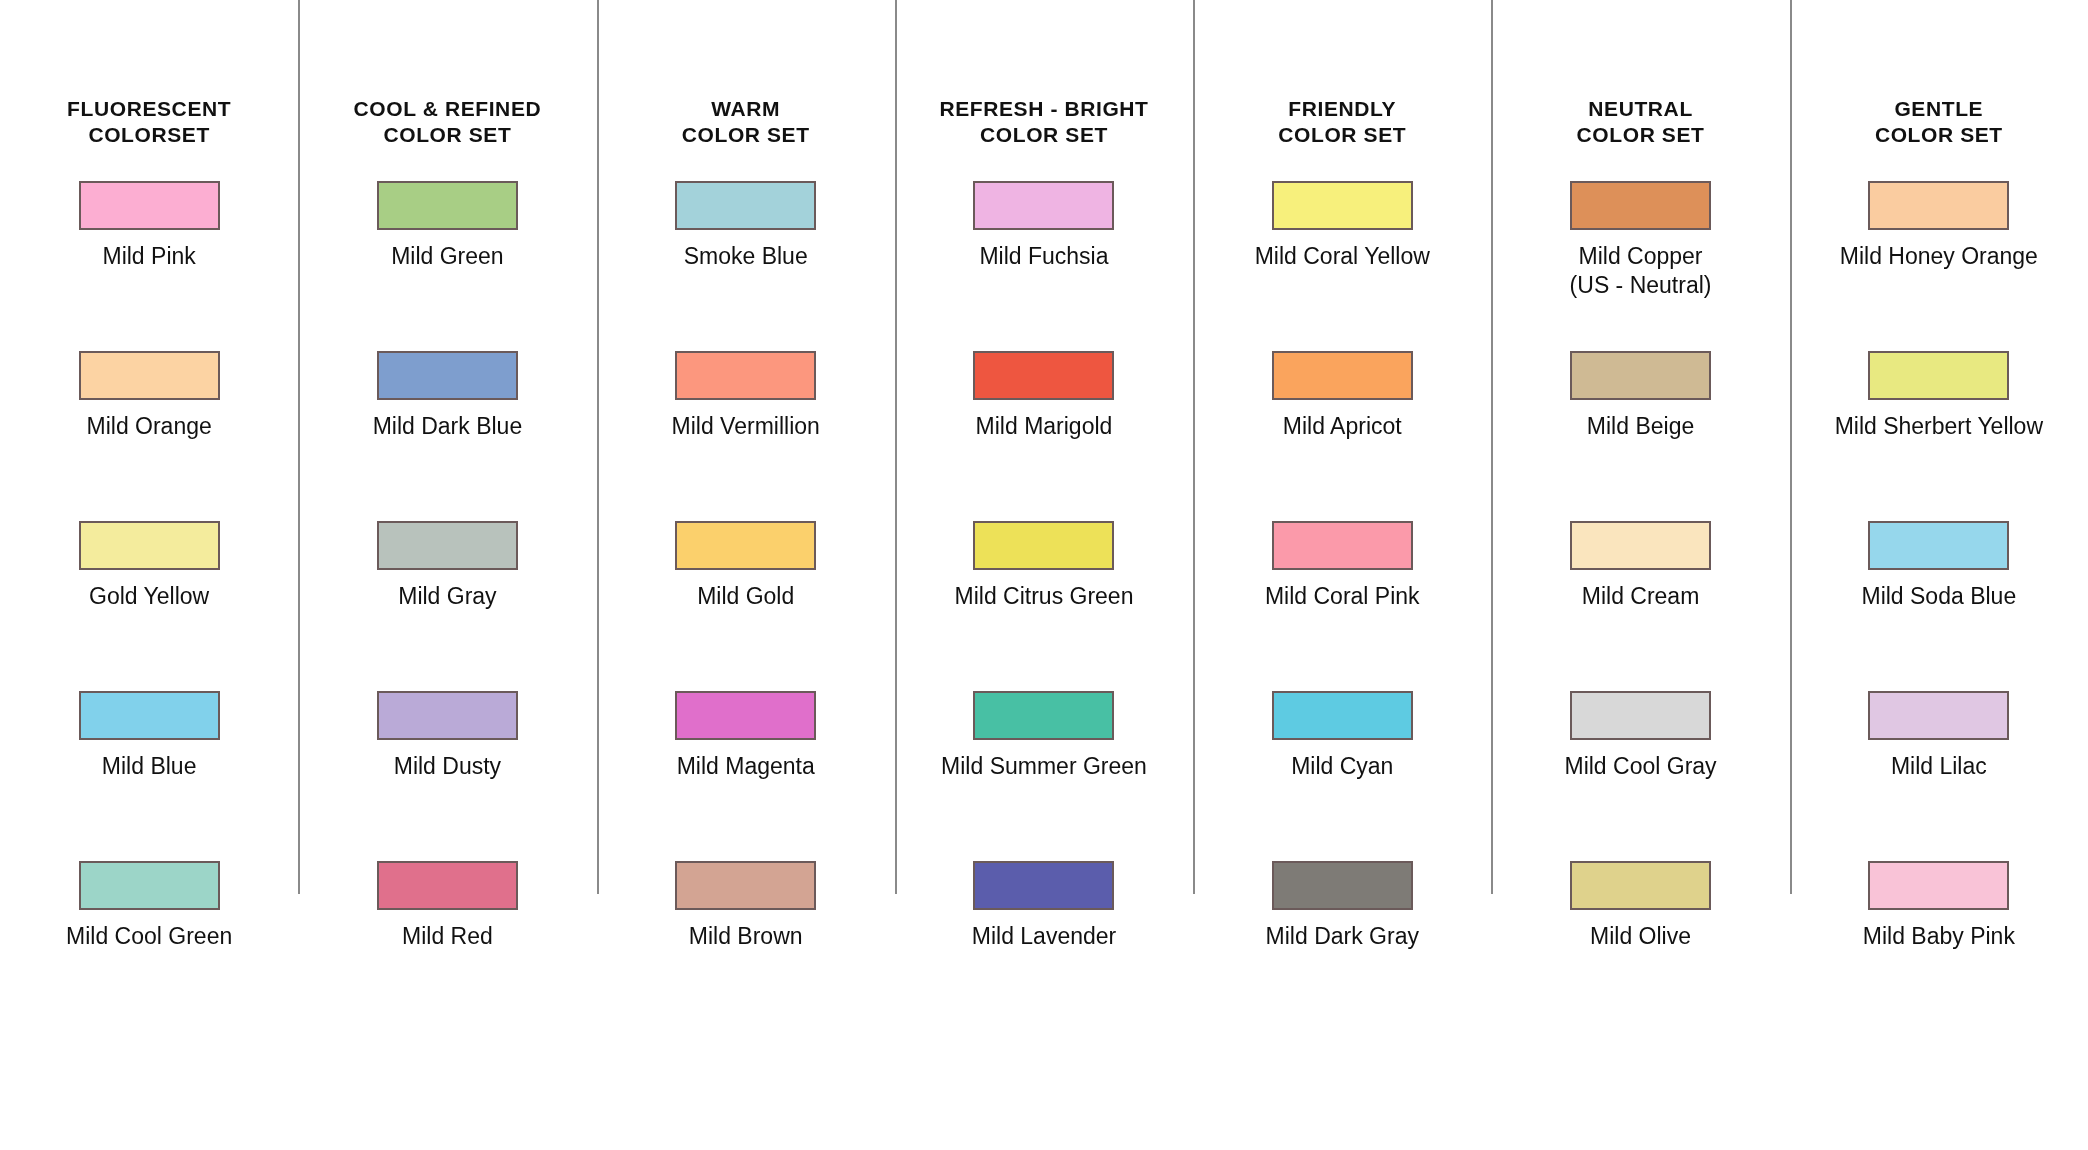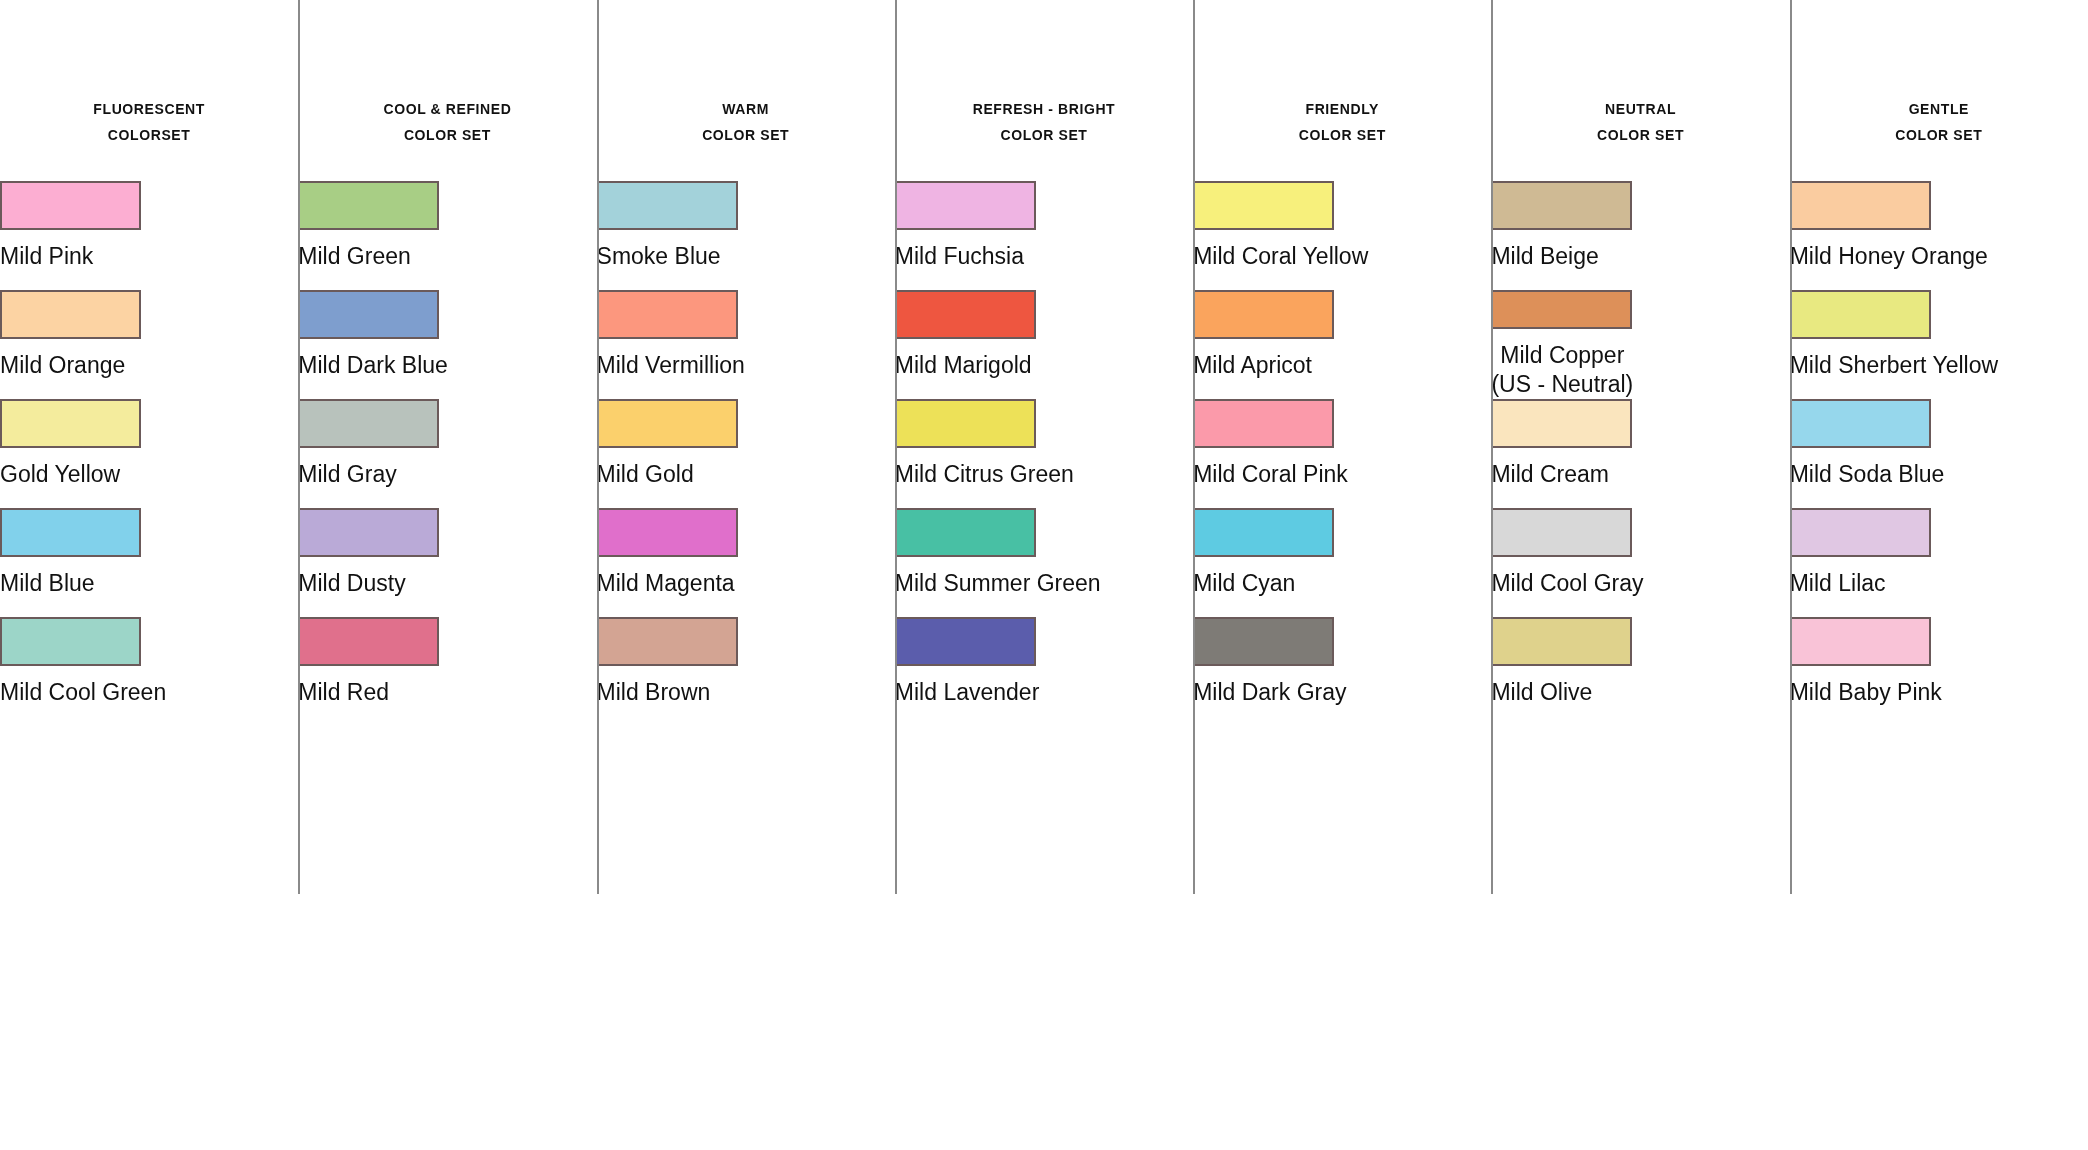--- a/index.html
+++ b/index.html
@@ -50,44 +50,44 @@
     content: "";
     position: absolute;
     left: 0;
     top: -41px;
     width: 2px;
     height: 935px;
     background: #8a8a8a;
   }
 
   .col-title {
-    font-size: 14px;
+    font-size: 21px;
     font-weight: bold;
     letter-spacing: 0.6px;
     line-height: 26px;
     text-align: center;
     color: #111111;
     white-space: pre-line;
     margin-bottom: 0;
     height: 60px;
   }
 
   .swatch-list {
     margin-top: 25px;
     display: flex;
     flex-direction: column;
     align-items: center;
     width: 100%;
   }
 
   .swatch-item {
-    height: 109px;
+    height: 170px;
     display: flex;
     flex-direction: column;
-    align-items: flex-start;
+    align-items: center;
     width: 100%;
   }
 
   .chip {
     width: 141px;
     height: 49px;
     border: 2px solid #6b5a5a;
     box-sizing: border-box;
   }
 
@@ -233,29 +233,29 @@
             <div class="chip" style="background: rgb(126, 123, 118); border-color: rgb(107, 90, 90);"></div>
             <div class="chip-label">Mild Dark Gray</div>
           </div>
         </div>
       </div>
       <div class="column">
         <div class="col-title">NEUTRAL
 COLOR SET</div>
         <div class="swatch-list">
           <div class="swatch-item">
-            <div class="chip" style="background: rgb(207, 186, 148); border-color: rgb(107, 90, 90);"></div>
-            <div class="chip-label">Mild Beige</div>
-          </div>
-          <div class="swatch-item">
             <div class="chip" style="background: rgb(221, 144, 89); border-color: rgb(107, 90, 90);"></div>
             <div class="chip-label">Mild Copper
 (US - Neutral)</div>
           </div>
           <div class="swatch-item">
+            <div class="chip" style="background: rgb(207, 186, 148); border-color: rgb(107, 90, 90);"></div>
+            <div class="chip-label">Mild Beige</div>
+          </div>
+          <div class="swatch-item">
             <div class="chip" style="background: rgb(250, 229, 190); border-color: rgb(107, 90, 90);"></div>
             <div class="chip-label">Mild Cream</div>
           </div>
           <div class="swatch-item">
             <div class="chip" style="background: rgb(216, 216, 216); border-color: rgb(107, 90, 90);"></div>
             <div class="chip-label">Mild Cool Gray</div>
           </div>
           <div class="swatch-item">
             <div class="chip" style="background: rgb(223, 210, 140); border-color: rgb(107, 90, 90);"></div>
             <div class="chip-label">Mild Olive</div>

